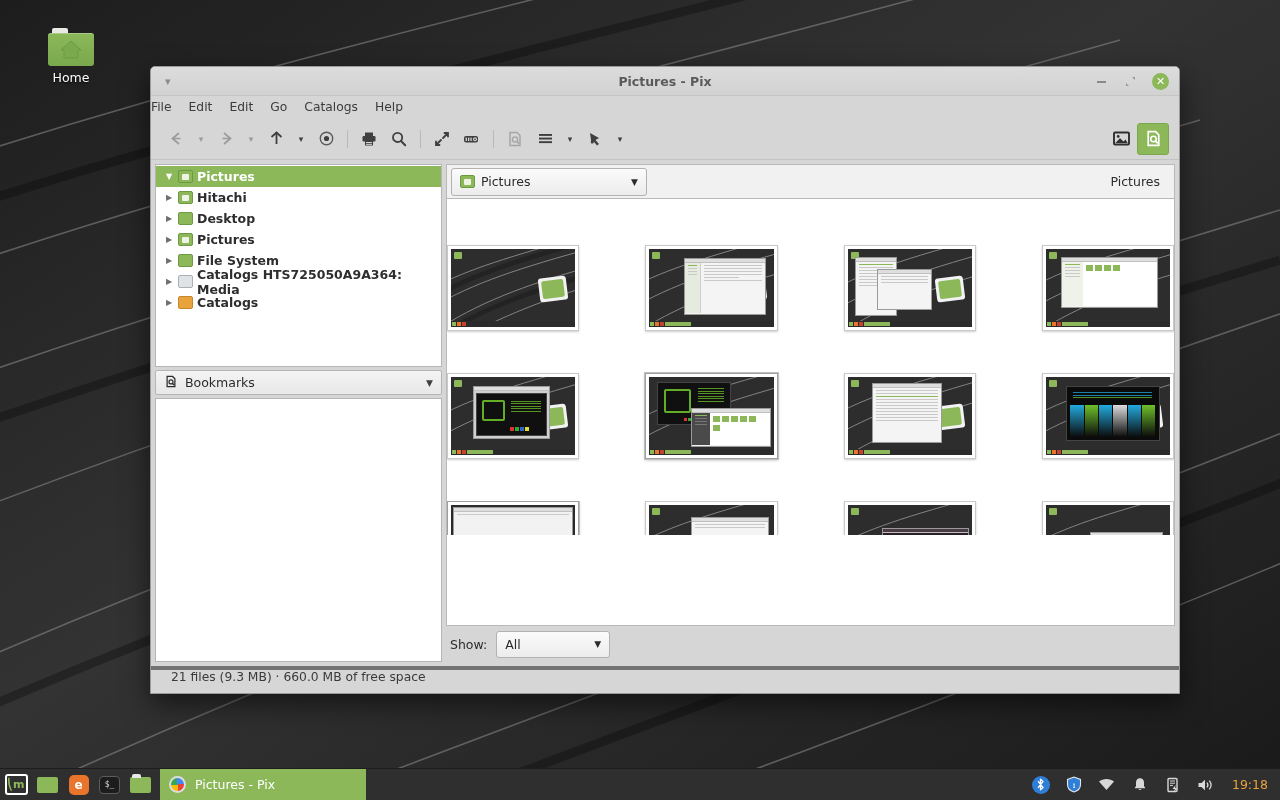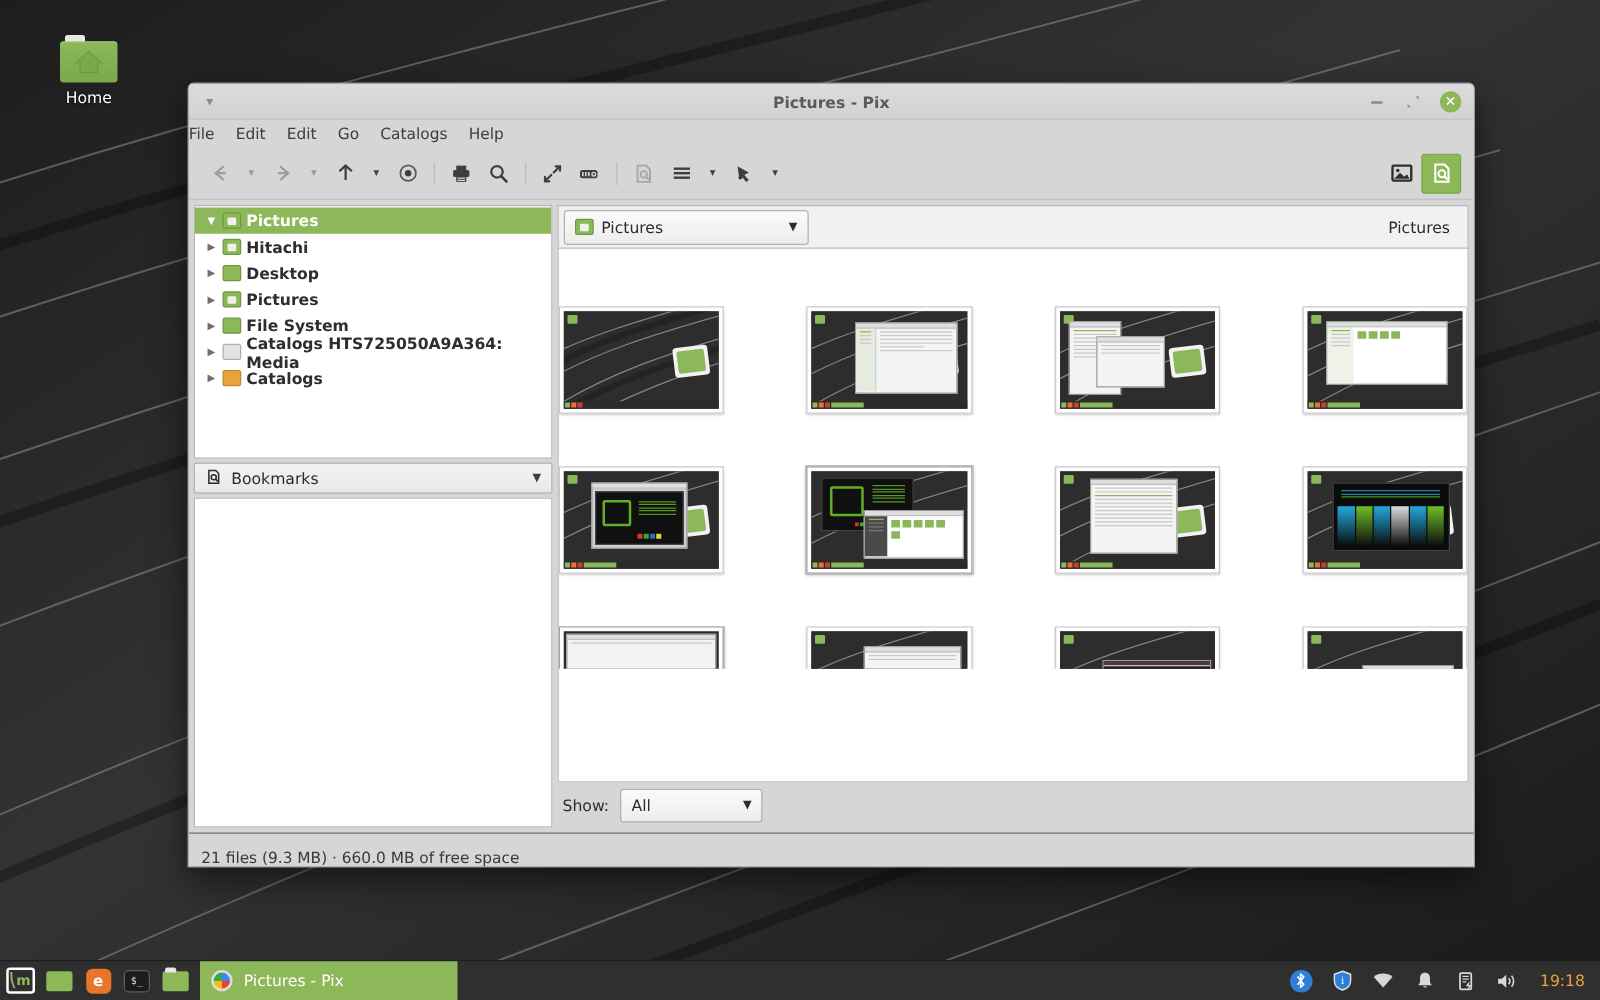--- a/index.html
+++ b/index.html
@@ -221,23 +221,23 @@
   .showbar .lbl { font-size: 12.5px; color: #2b2b2b; }
   .show-combo {
     width: 114px; height: 27px; display: flex; align-items: center;
     padding: 0 8px; background: linear-gradient(#fbfbfb, #ececec);
     border: 1px solid #b2b2b2; border-radius: 3px;
     font-size: 12.5px; color: #2b2b2b;
   }
   .show-combo .ccaret { margin-left: auto; font-size: 9px; }
 
   .statusbar {
-    height: 27px; flex: 0 0 27px; display: flex; align-items: flex-end;
-    padding-left: 10px; font-size: 12.3px; color: #3a3a3a;
-    background: #d6d6d6; border-top: 1px solid #737373;
+    height: 27px; flex: 0 0 27px; display: flex; align-items: flex-start;
+    padding-left: 20px; font-size: 12.3px; color: #3a3a3a;
+    background: #d6d6d6; border-top: 4px solid #737373;
   }
 
   
   #taskbar {
     position: absolute; left: 0; bottom: 0; width: 1280px; height: 32px;
     background: #2f2f2f; display: flex; align-items: center;
     border-top: 1px solid #1d1d1d;
   }
   .menu-btn { width: 32px; height: 32px; display: flex; align-items: center; justify-content: center; }
   .mint-badge {

